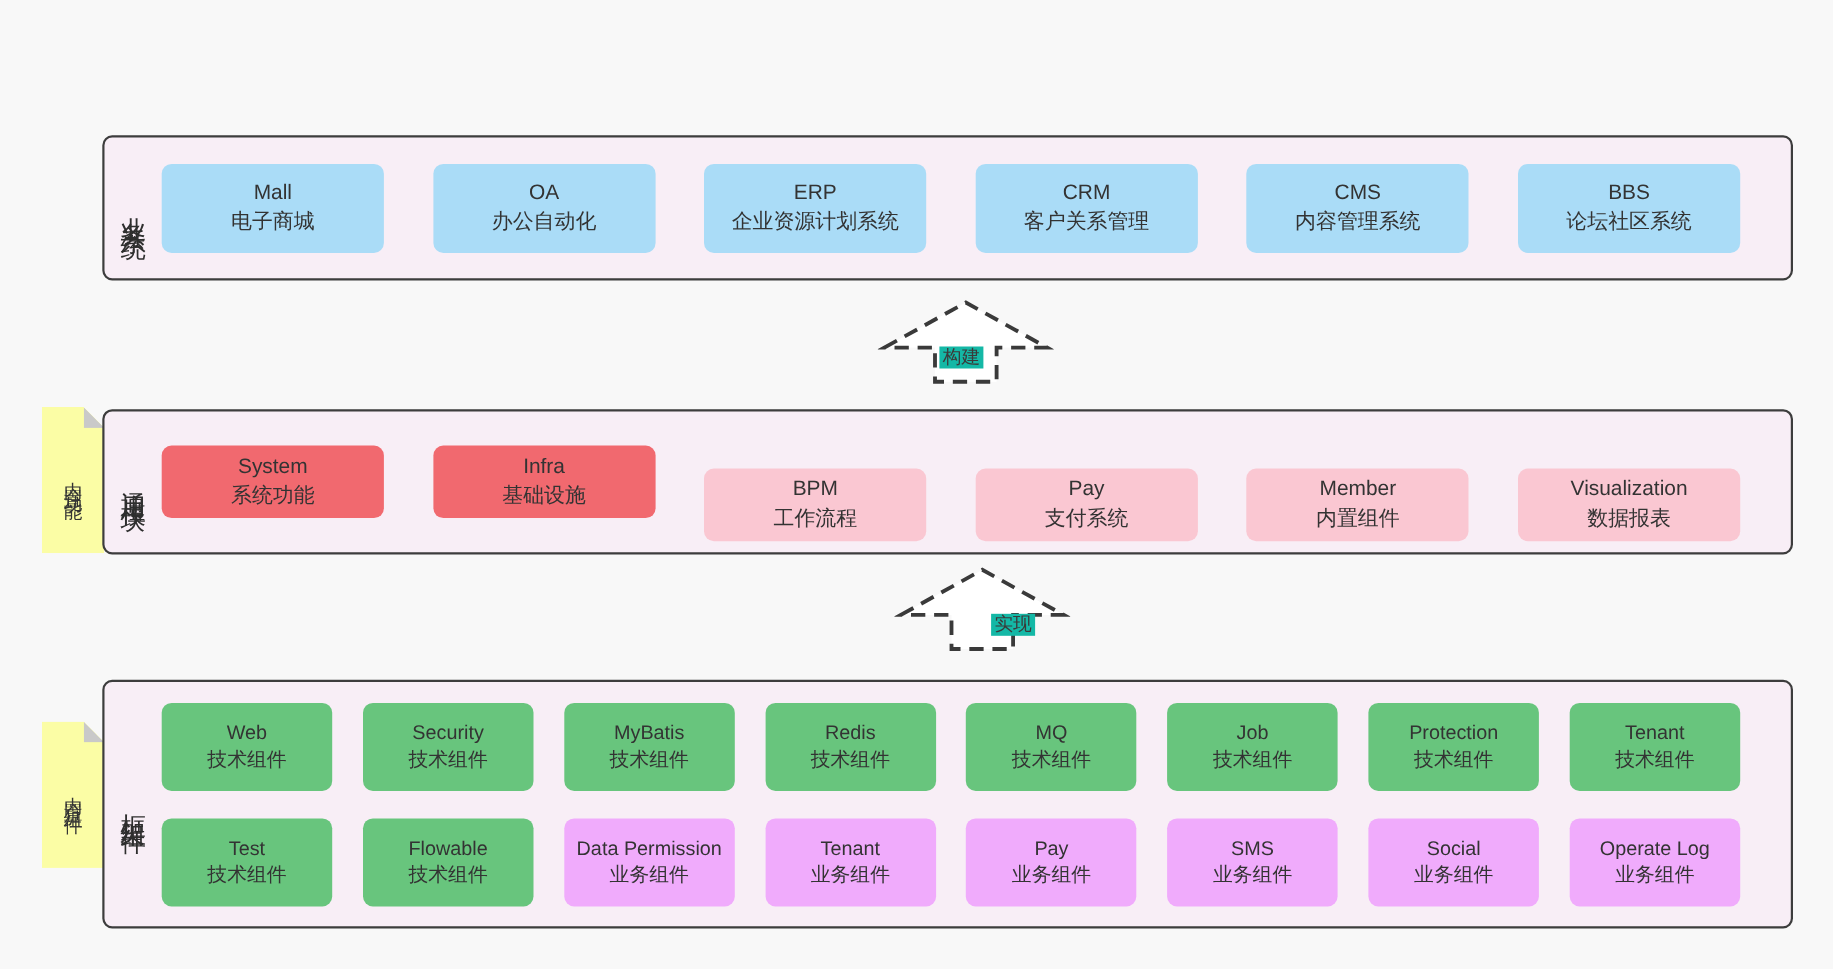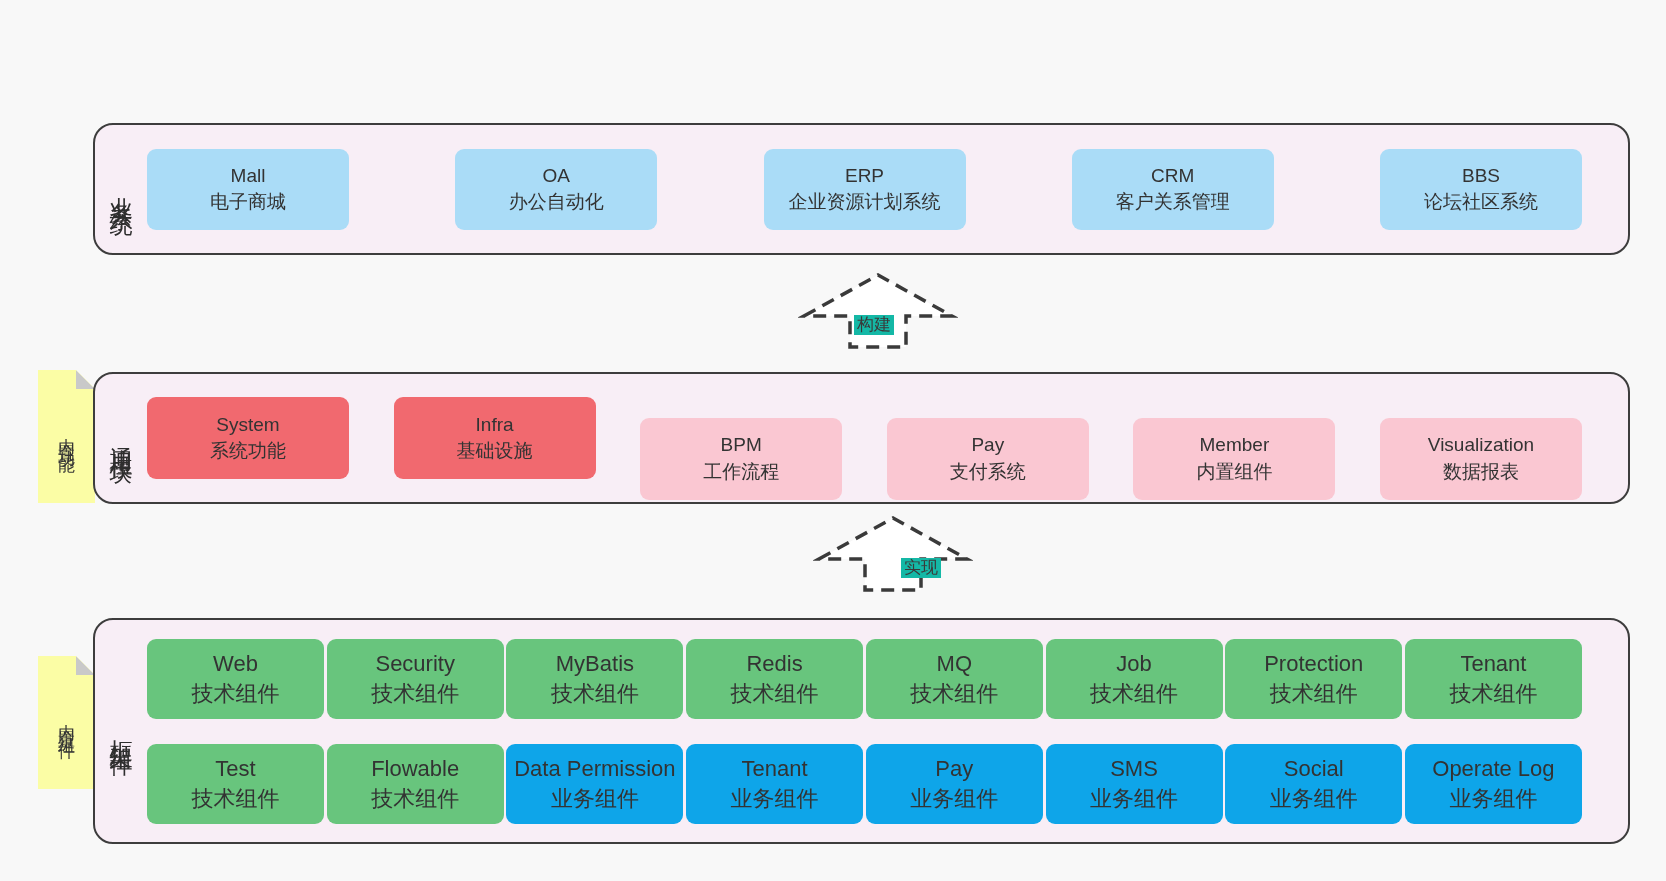--- a/index.html
+++ b/index.html
@@ -5,21 +5,21 @@
   html,body{margin:0;padding:0;}
   body{
     width:1666px;height:881px;position:relative;overflow:hidden;
     background:#f8f8f8;
     font-family:"Liberation Sans","DejaVu Sans",sans-serif;
     color:#333333;
   }
   
   .layer{
     position:absolute;left:93px;width:1537px;box-sizing:border-box;
-    background:#f8eef6;border:2px solid #3d3d3d;border-radius:20px;
+    background:#f8eef6;border:2px solid #3d3d3d;border-radius:9px;
     display:flex;z-index:1;
   }
   #layer-business{top:123px;height:132px;}
   #layer-modules{top:372px;height:132px;}
   #layer-components{top:618px;height:226px;}
   .layer-label{
     width:52px;flex:0 0 52px;display:flex;align-items:center;justify-content:center;
   }
   .v-text{
     writing-mode:vertical-rl;text-orientation:upright;
@@ -31,28 +31,28 @@
   }
   .layer-content.two-rows{
     flex-direction:column;justify-content:center;align-items:stretch;row-gap:25px;
   }
   .comp-row{display:flex;justify-content:space-between;}
   
   .box{
     border-radius:9px;display:flex;flex-direction:column;align-items:center;
     justify-content:center;text-align:center;color:#333;
   }
-  .col6{width:202px;height:82px;font-size:19px;line-height:1.38;}
+  .col6{width:202px;height:66px;font-size:19px;line-height:1.38;}
   #layer-business .col6{height:81px;}
-  .col8{width:177px;height:80px;font-size:22px;line-height:1.32;}
+  .col8{width:155px;height:80px;font-size:18px;line-height:1.32;}
   .blue{background:#aadcf7;}
   .red{background:#f1696f;}
   .pink{background:#fac7d2;margin-top:41px;}
   .green{background:#68c57d;}
-  .lightgreen{background:#0ea5e9;}
+  .lightgreen{background:#f0abfc;}
   
   .note{
     position:absolute;left:38px;width:57px;background:#fbfda5;z-index:0;
     clip-path:polygon(0 0,calc(100% - 19px) 0,100% 19px,100% 100%,0 100%);
     display:flex;align-items:center;justify-content:center;
   }
   #note-modules{top:370px;height:133px;}
   #note-components{top:656px;height:133px;}
   .note-fold{
     position:absolute;top:0;right:0;width:19px;height:19px;background:#c9c9c9;
@@ -94,20 +94,24 @@
     </div>
     <div class="box col6 blue">
       <div>ERP</div>
       <div>企业资源计划系统</div>
     </div>
     <div class="box col6 blue">
       <div>CRM</div>
       <div>客户关系管理</div>
     </div>
     <div class="box col6 blue">
+      <div>CMS</div>
+      <div>内容管理系统</div>
+    </div>
+    <div class="box col6 blue">
       <div>BBS</div>
       <div>论坛社区系统</div>
     </div>
   </div>
 </div>
 
 <svg class="arrow" id="arrow-build" viewBox="0 0 160 82">
   <path d="M6 46 L80 5 L154 46 L108 46 L108 77 L52 77 L52 46 Z"></path>
 </svg>
 <span class="arrow-label" id="arrow-build-label">构建</span>

